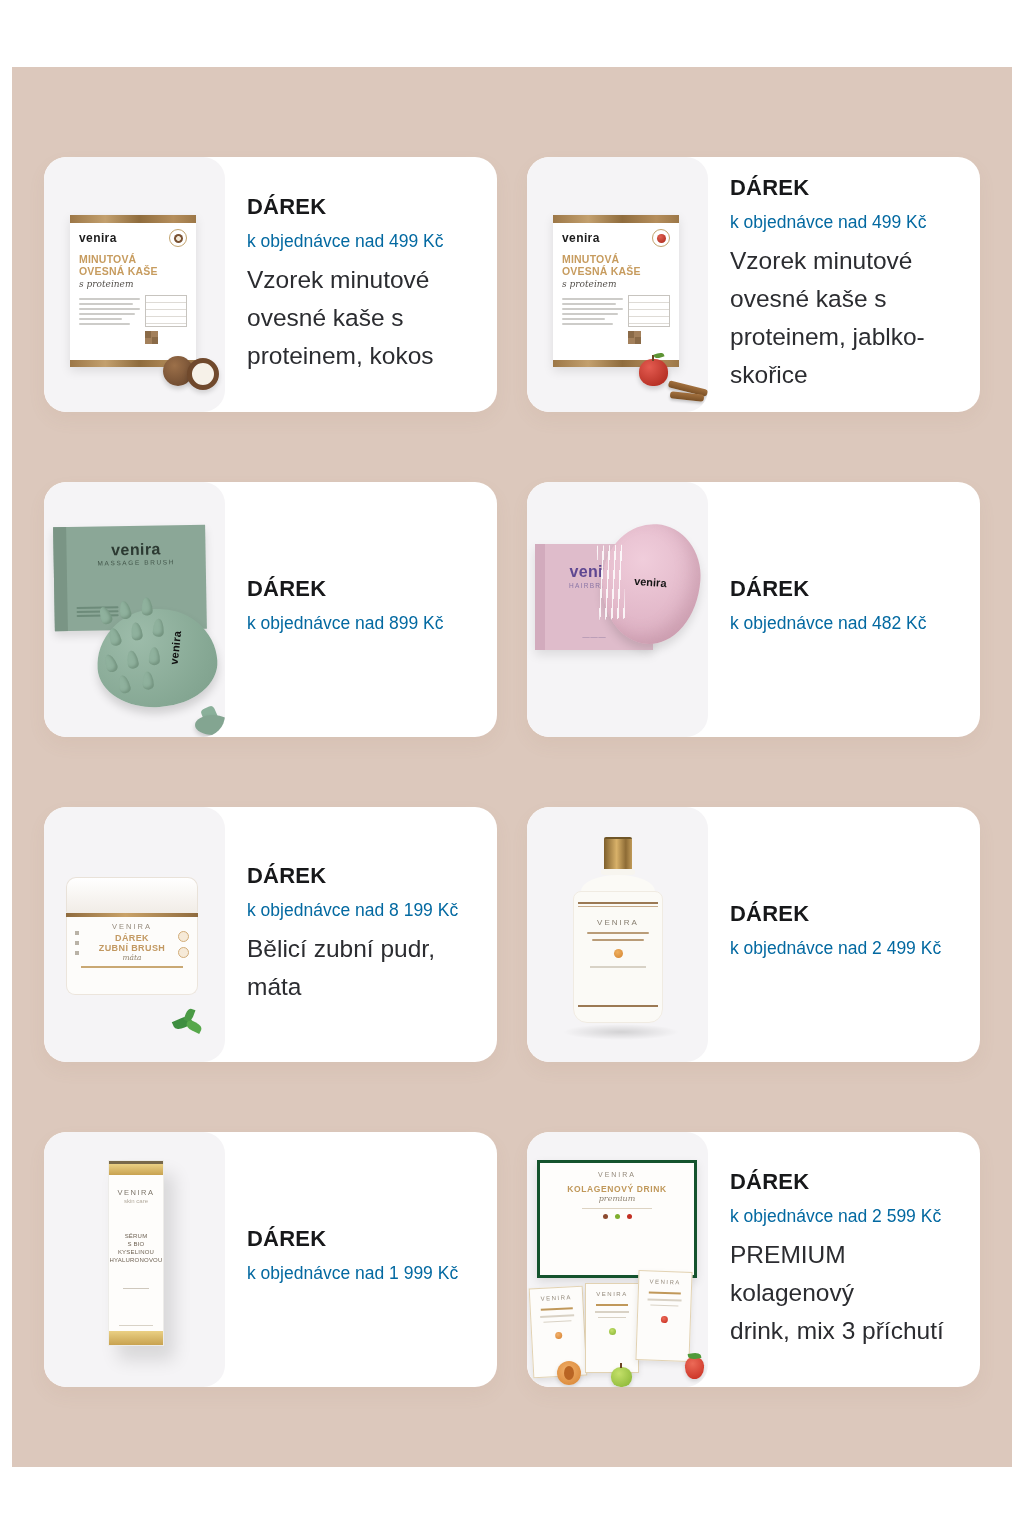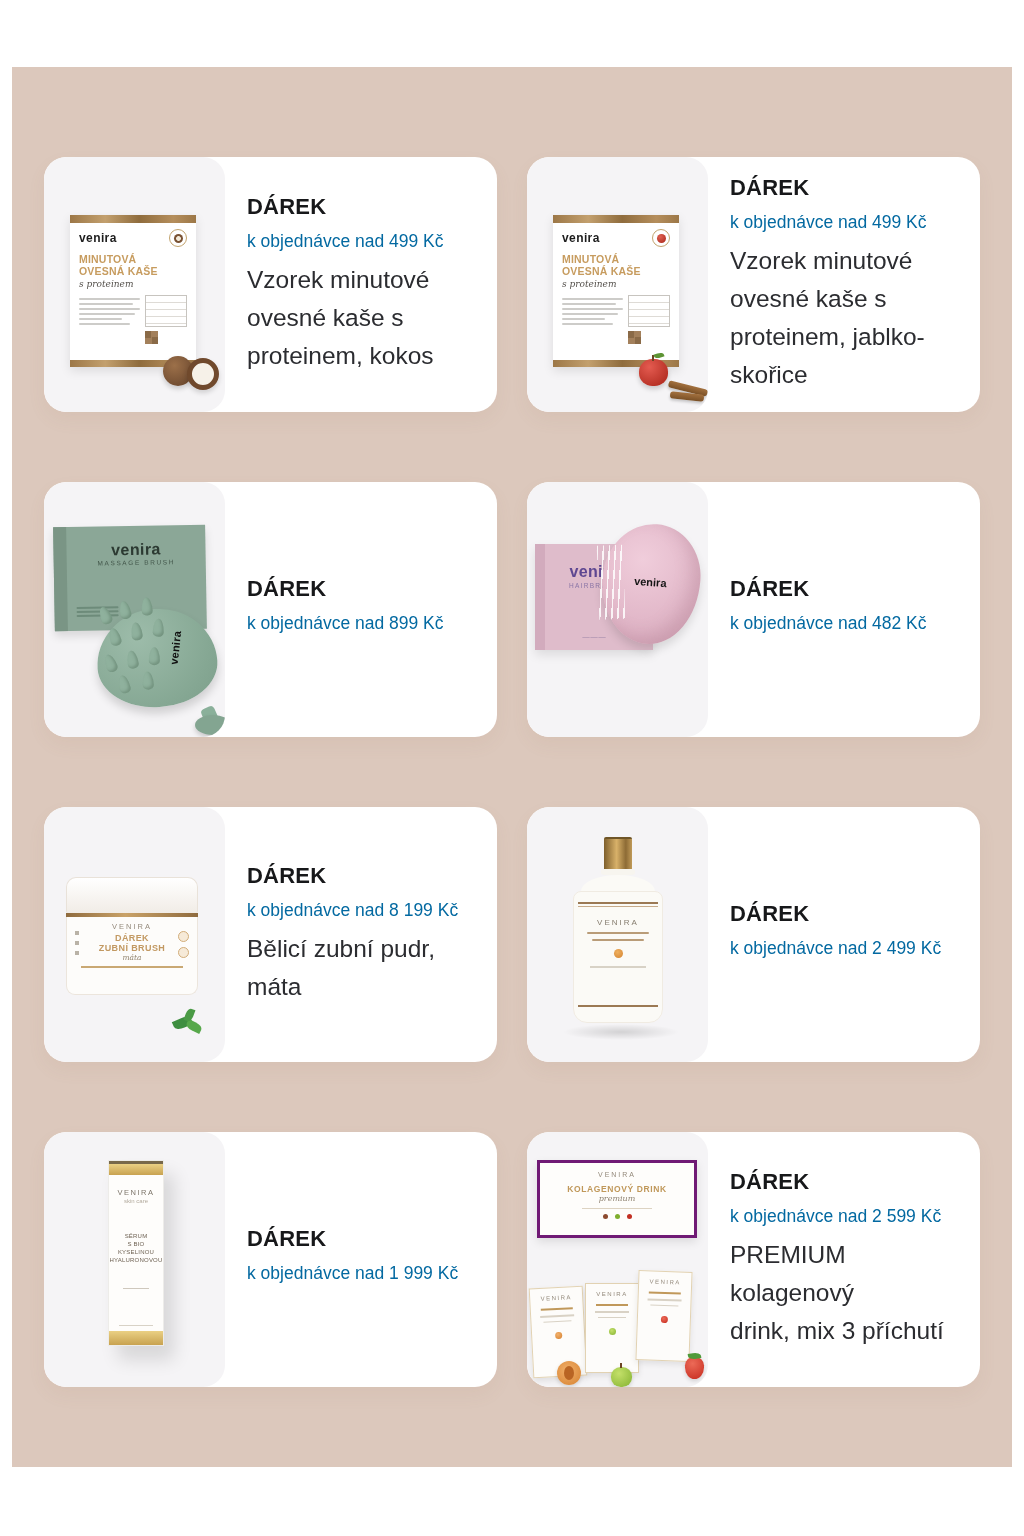--- a/index.html
+++ b/index.html
@@ -157,22 +157,22 @@
     border:1px solid #edece9;box-sizing:border-box;box-shadow:10px 14px 18px rgba(0,0,0,.12);}
   .s-captop{height:14px;border-top:3px solid #77684a;background:linear-gradient(#ead084,#c8a250);box-sizing:border-box;}
   .s-brand{margin-top:13px;text-align:center;font-size:7.5px;letter-spacing:1.5px;color:#7d756a;}
   .s-sub{text-align:center;font-size:6px;color:#b3ab9e;margin-top:1px;}
   .s-mid{margin-top:28px;text-align:center;font-size:6px;line-height:8px;color:#6e6253;letter-spacing:.2px;}
   .s-line{width:26px;height:1px;background:#cfc8bd;margin:24px auto 0;}
   .s-foot{position:absolute;bottom:19px;left:10px;right:10px;height:1px;background:#d8d2c6;}
   .s-capbot{position:absolute;bottom:0;left:0;right:0;height:14px;background:linear-gradient(#ead084,#c8a250);}
 
   
-  .colbox{position:absolute;left:10px;top:28px;width:160px;height:78px;background:#fefdfb;
-    border:3px solid #701a75;box-sizing:border-box;box-shadow:0 4px 9px rgba(0,0,0,.10);}
+  .colbox{position:absolute;left:10px;top:28px;width:160px;height:118px;background:#fefdfb;
+    border:3px solid #14532d;box-sizing:border-box;box-shadow:0 4px 9px rgba(0,0,0,.10);}
   .cb-brand{margin-top:8px;text-align:center;font-size:7px;letter-spacing:2px;color:#93897b;}
   .cb-title{margin-top:6px;text-align:center;font-size:8.5px;font-weight:700;letter-spacing:.6px;color:#c0985a;}
   .cb-script{text-align:center;font-size:8px;color:#8d8170;}
   .cb-line{width:70px;height:1px;background:#ddd3c2;margin:5px auto 0;}
   .cb-dots{display:flex;justify-content:center;gap:7px;margin-top:5px;}
   .cb-dot{width:5px;height:5px;border-radius:50%;}
   .cb-dot.f1{background:#8d4a2f;} .cb-dot.f2{background:#7fae2e;} .cb-dot.f3{background:#c22f23;}
   .sachet{position:absolute;width:54px;height:90px;background:#fdfcfa;border:1px solid #e2d2b2;
     box-sizing:border-box;padding-top:7px;box-shadow:0 3px 6px rgba(0,0,0,.09);}
   .sachet.s1{left:4px;bottom:10px;transform:rotate(-3deg);}

